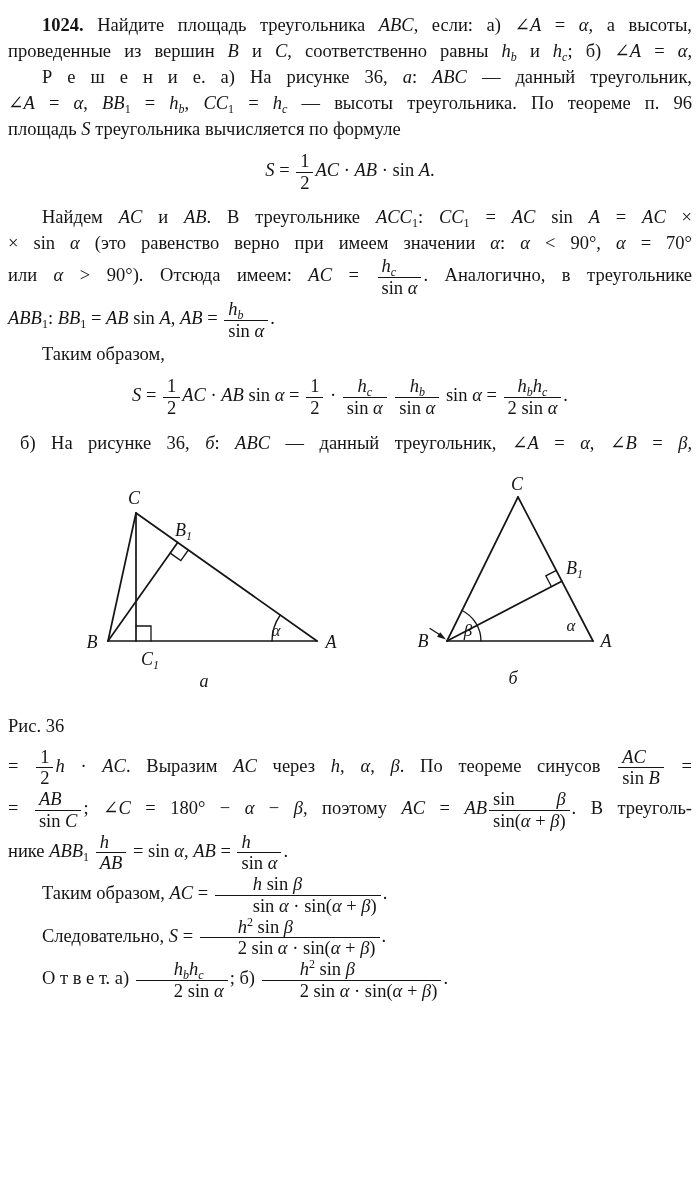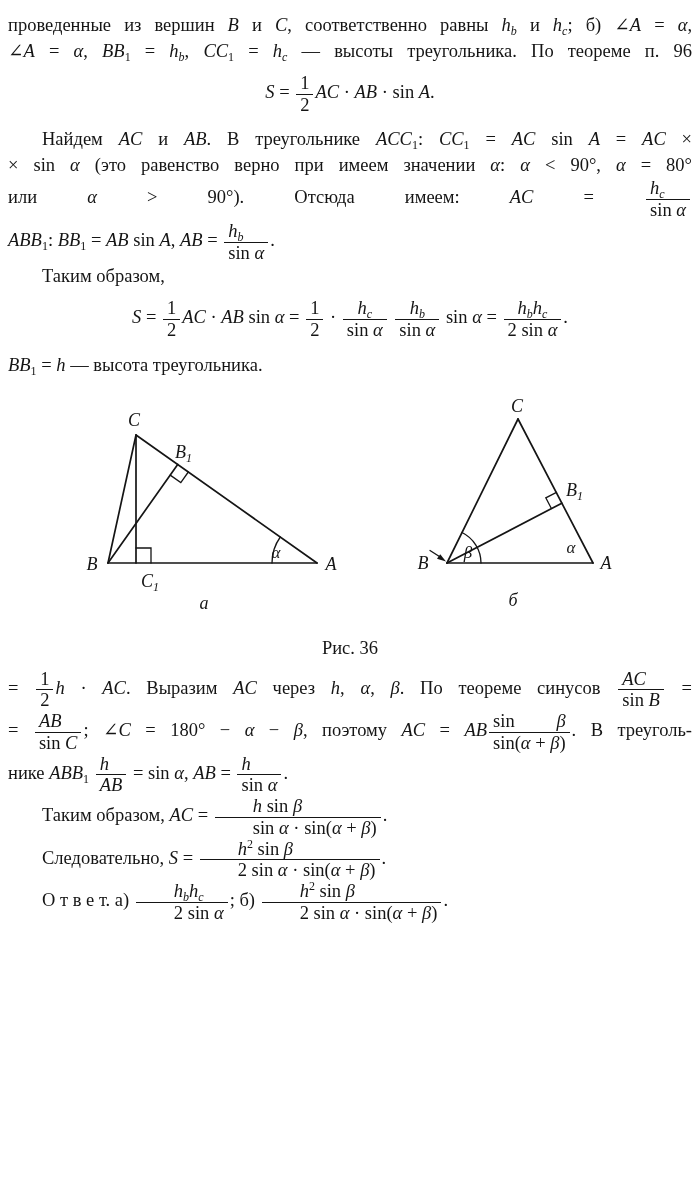--- a/index.html
+++ b/index.html
@@ -20,51 +20,54 @@
   .sub{font-size:12px;vertical-align:-4px;line-height:0;}
   .sup{font-size:12px;vertical-align:7px;line-height:0;}
   .frac{
     display:inline-block;vertical-align:middle;text-align:center;
     padding:0 2px;line-height:normal;
   }
   .frac .num,.frac .den{display:block;line-height:1.12;padding:0 4px;white-space:nowrap;}
   .frac .den{border-top:1.4px solid #151515;}
   .formula{text-align:center;margin:9px 0 11px 0;line-height:normal;}
   .figure-wrap{margin-top:8px;}
-  .caption{text-align:center;margin:2px 0 8px 0;}
+  .caption{text-align:left;margin:2px 0 8px 0;}
   svg text{
     font-family:"Liberation Serif","DejaVu Serif",serif;
     font-style:italic;font-size:18px;fill:#151515;
   }
   svg text.greek{font-size:17px;}
   svg tspan.fsub{font-size:12px;}
 </style>
 </head>
 <body>
 
 <div id="text-top">
     <div class="para">
+      <div class="line" style="text-indent: 34px;"><span class="bf">1024.</span><span> Найдите площадь треугольника </span><span class="it">ABC</span><span>, если: а) ∠</span><span class="it">A</span><span> = </span><span class="it">α</span><span>, а высоты,</span></div>
       <div class="line"><span>проведенные из вершин </span><span class="it">B</span><span> и </span><span class="it">C</span><span>, соответственно равны </span><span class="it">h</span><span class="sub"><span class="it">b</span></span><span> и </span><span class="it">h</span><span class="sub"><span class="it">c</span></span><span>; б) ∠</span><span class="it">A</span><span> = </span><span class="it">α</span><span>,</span></div>
     </div>
     <div class="para">
+      <div class="line" style="text-indent: 34px;"><span>Р е ш е н и е. а) На рисунке 36, </span><span class="it">а</span><span>: </span><span class="it">ABC</span><span> — данный треугольник,</span></div>
       <div class="line"><span>∠</span><span class="it">A</span><span> = </span><span class="it">α</span><span>, </span><span class="it">BB</span><span class="sub"><span>1</span></span><span> = </span><span class="it">h</span><span class="sub"><span class="it">b</span></span><span>, </span><span class="it">CC</span><span class="sub"><span>1</span></span><span> = </span><span class="it">h</span><span class="sub"><span class="it">c</span></span><span> — высоты треугольника. По теореме п. 96</span></div>
+      <div class="line last"><span>площадь </span><span class="it">S</span><span> треугольника вычисляется по формуле</span></div>
     </div>
     <div class="formula"><span class="it">S</span><span> = </span><span class="frac"><span class="num"><span>1</span></span><span class="den"><span>2</span></span></span><span class="it">AC</span><span> · </span><span class="it">AB</span><span> · sin </span><span class="it">A</span><span>.</span></div>
     <div class="para">
       <div class="line" style="text-indent: 34px;"><span>Найдем </span><span class="it">AC</span><span> и </span><span class="it">AB</span><span>. В треугольнике </span><span class="it">ACC</span><span class="sub"><span>1</span></span><span>: </span><span class="it">CC</span><span class="sub"><span>1</span></span><span> = </span><span class="it">AC</span><span> sin </span><span class="it">A</span><span> = </span><span class="it">AC</span><span> ×</span></div>
-      <div class="line"><span>× sin </span><span class="it">α</span><span> (это равенство верно при имеем значении </span><span class="it">α</span><span>: </span><span class="it">α</span><span> &lt; 90°, </span><span class="it">α</span><span> = 80°</span></div>
-      <div class="line"><span>или </span><span class="it">α</span><span> &gt; 90°). Отсюда имеем: </span><span class="it">AC</span><span> = </span><span class="frac"><span class="num"><span class="it">h</span><span class="sub"><span class="it">c</span></span></span><span class="den"><span>sin </span><span class="it">α</span></span></span></div>
+      <div class="line"><span>× sin </span><span class="it">α</span><span> (это равенство верно при имеем значении </span><span class="it">α</span><span>: </span><span class="it">α</span><span> &lt; 90°, </span><span class="it">α</span><span> = 70°</span></div>
+      <div class="line"><span>или </span><span class="it">α</span><span> &gt; 90°). Отсюда имеем: </span><span class="it">AC</span><span> = </span><span class="frac"><span class="num"><span class="it">h</span><span class="sub"><span class="it">c</span></span></span><span class="den"><span>sin </span><span class="it">α</span></span></span><span>. Аналогично, в треугольнике</span></div>
       <div class="line last"><span class="it">ABB</span><span class="sub"><span>1</span></span><span>: </span><span class="it">BB</span><span class="sub"><span>1</span></span><span> = </span><span class="it">AB</span><span> sin </span><span class="it">A</span><span>, </span><span class="it">AB</span><span> = </span><span class="frac"><span class="num"><span class="it">h</span><span class="sub"><span class="it">b</span></span></span><span class="den"><span>sin </span><span class="it">α</span></span></span><span>.</span></div>
     </div>
     <div class="para">
       <div class="line last" style="text-indent: 34px;"><span>Таким образом,</span></div>
     </div>
     <div class="formula"><span class="it">S</span><span> = </span><span class="frac"><span class="num"><span>1</span></span><span class="den"><span>2</span></span></span><span class="it">AC</span><span> · </span><span class="it">AB</span><span> sin </span><span class="it">α</span><span> = </span><span class="frac"><span class="num"><span>1</span></span><span class="den"><span>2</span></span></span><span> · </span><span class="frac"><span class="num"><span class="it">h</span><span class="sub"><span class="it">c</span></span></span><span class="den"><span>sin </span><span class="it">α</span></span></span><span> </span><span class="frac"><span class="num"><span class="it">h</span><span class="sub"><span class="it">b</span></span></span><span class="den"><span>sin </span><span class="it">α</span></span></span><span> sin </span><span class="it">α</span><span> = </span><span class="frac"><span class="num"><span class="it">h</span><span class="sub"><span class="it">b</span></span><span class="it">h</span><span class="sub"><span class="it">c</span></span></span><span class="den"><span>2 sin </span><span class="it">α</span></span></span><span>.</span></div>
     <div class="para">
-      <div class="line last"><span class="it">BB</span><span class="sub"><span>1</span></span><span> = </span><span class="it">h</span><span> — высота треугольника.</span></div>
+      <div class="line" style="text-indent: 12px;"><span>б) На рисунке 36, </span><span class="it">б</span><span>: </span><span class="it">ABC</span><span> — данный треугольник, ∠</span><span class="it">A</span><span> = </span><span class="it">α</span><span>, ∠</span><span class="it">B</span><span> = </span><span class="it">β</span><span>,</span></div>
     </div>
   </div>
 
 <div class="figure-wrap">
   <svg width="684" height="240" viewBox="8 0 684 240">
 
     <g stroke="#151515" stroke-width="1.7" stroke-linecap="round" fill="none">
       <line x1="108" y1="177" x2="317" y2="177"></line>
       <line x1="317" y1="177" x2="136" y2="49"></line>
       <line x1="108" y1="177" x2="136" y2="49"></line>

